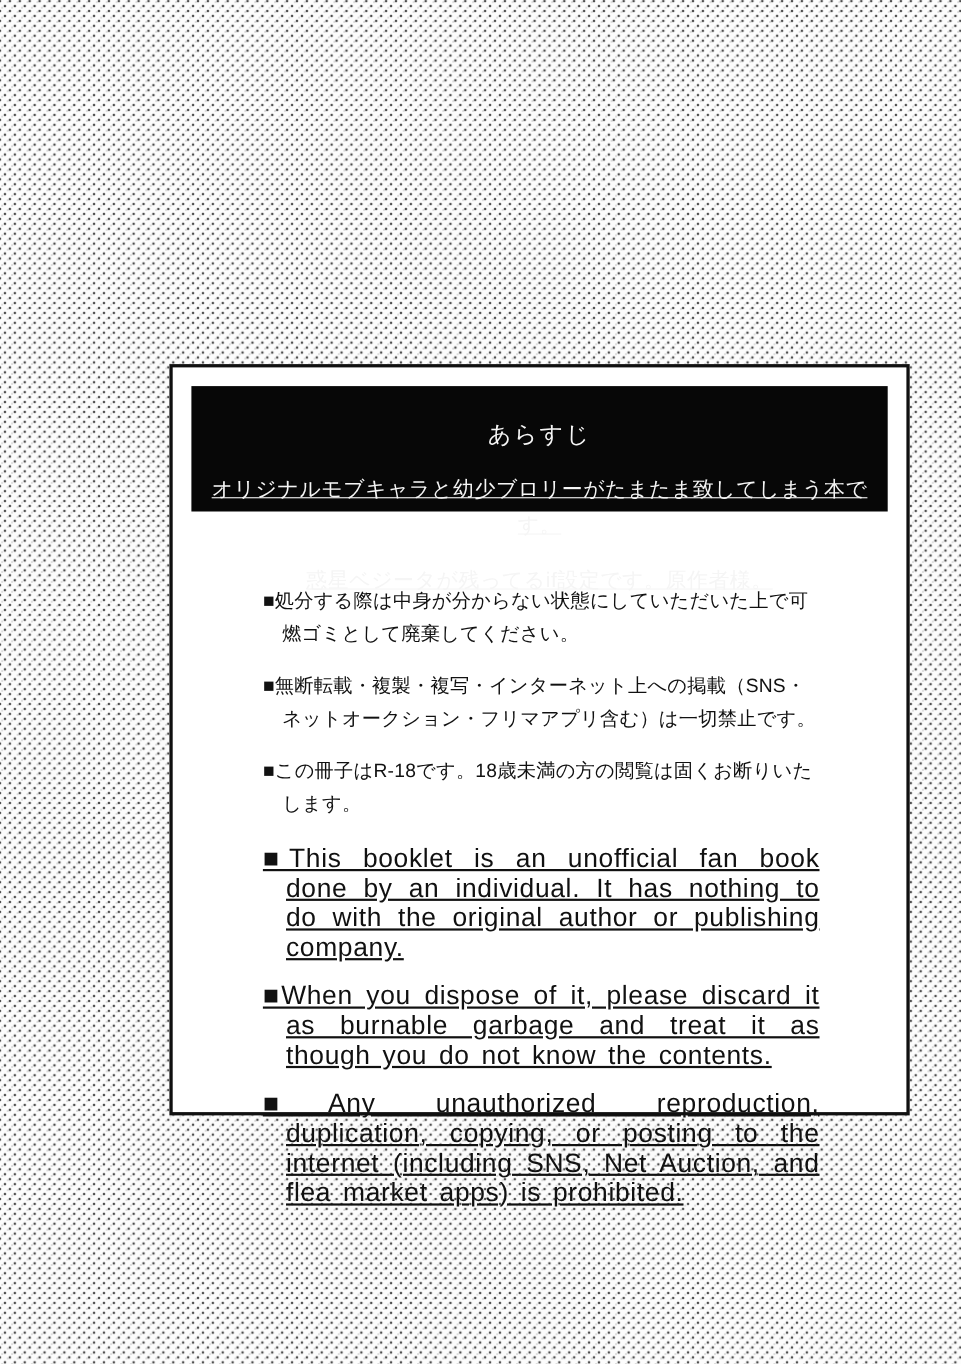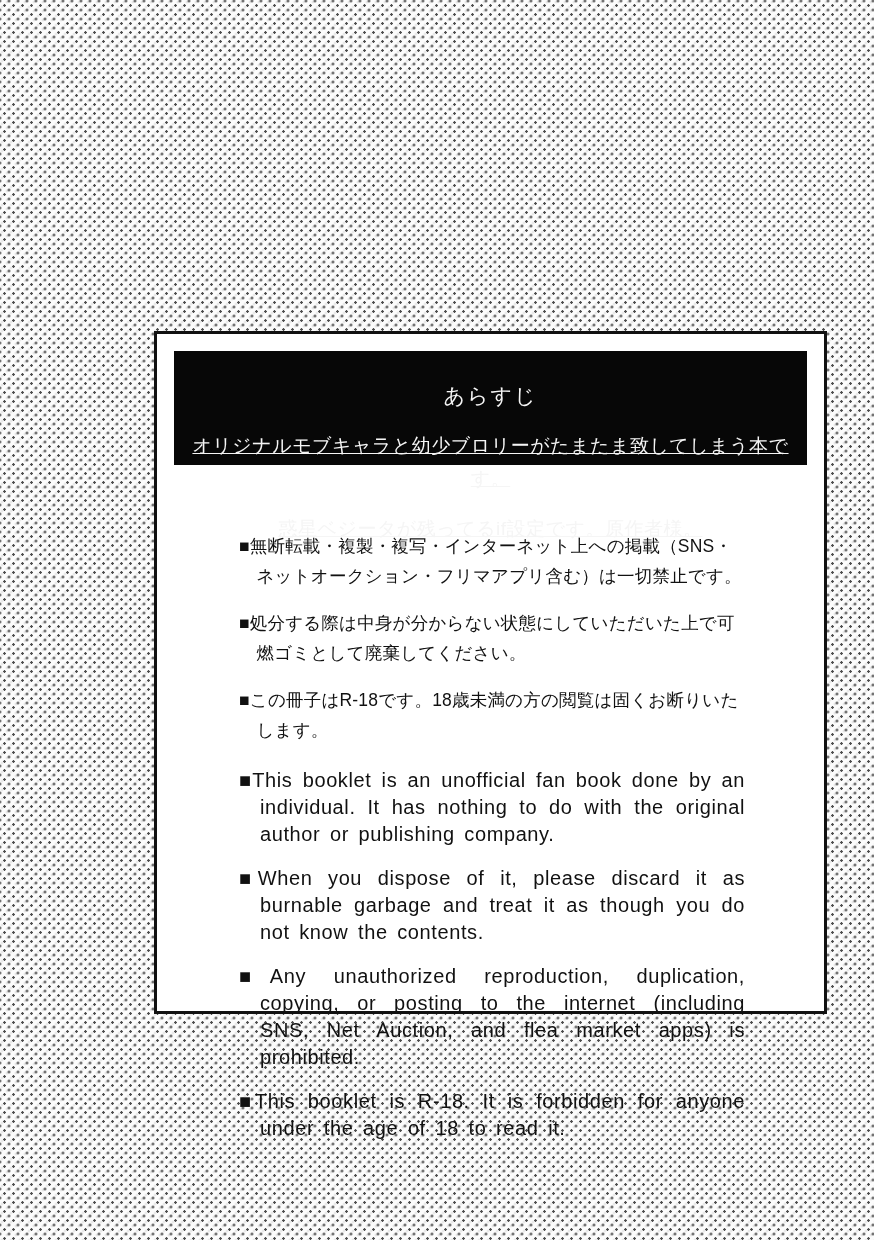--- a/index.html
+++ b/index.html
@@ -65,50 +65,50 @@
     text-indent: -1em;
     margin-bottom: 6px;
     letter-spacing: 0.2px;
   }
 
   .notices-en {
     margin-top: 22px;
   }
 
   .notice-en {
-    font-size: 20px;
+    font-size: 24px;
     line-height: 27px;
     padding-left: 21px;
     text-indent: -21px;
     margin-bottom: 7px;
     letter-spacing: 0.6px;
     word-spacing: 3.5px;
     text-align: justify;
+    text-decoration: underline;
   }
 </style>
 </head>
 <body>
 
 <div class="panel">
 
   <div class="panel-header">
     <div class="synopsis-title">あらすじ</div>
     <div class="synopsis-line">オリジナルモブキャラと幼少ブロリーがたまたま致してしまう本です。</div>
     <div class="synopsis-line">惑星ベジータが残ってるif設定です。原作者様。</div>
   </div>
 
   <div class="panel-body">
 
     <div class="notices-ja">
+      <p class="notice-ja">■処分する際は中身が分からない状態にしていただいた上で可燃ゴミとして廃棄してください。</p>
       <p class="notice-ja">■無断転載・複製・複写・インターネット上への掲載（SNS・ネットオークション・フリマアプリ含む）は一切禁止です。</p>
-      <p class="notice-ja">■処分する際は中身が分からない状態にしていただいた上で可燃ゴミとして廃棄してください。</p>
       <p class="notice-ja">■この冊子はR-18です。18歳未満の方の閲覧は固くお断りいたします。</p>
     </div>
 
     <div class="notices-en">
       <p class="notice-en">■This booklet is an unofficial fan book done by an individual. It has nothing to do with the original author or publishing company.</p>
       <p class="notice-en">■When you dispose of it, please discard it as burnable garbage and treat it as though you do not know the contents.</p>
       <p class="notice-en">■Any unauthorized reproduction, duplication, copying, or posting to the internet (including SNS, Net Auction, and flea market apps) is prohibited.</p>
-      <p class="notice-en">■This booklet is R-18. It is forbidden for anyone under the age of 18 to read it.</p>
     </div>
 
   </div>
 </div>
 
 </body></html>

